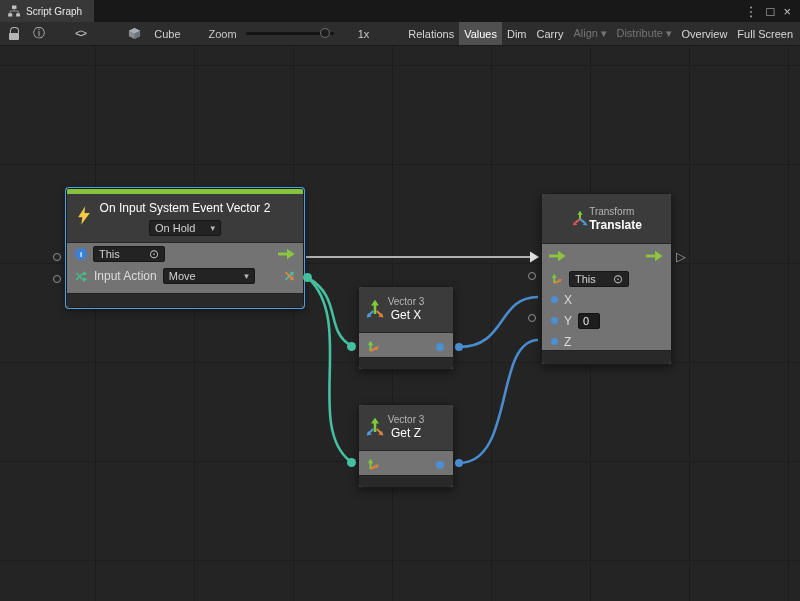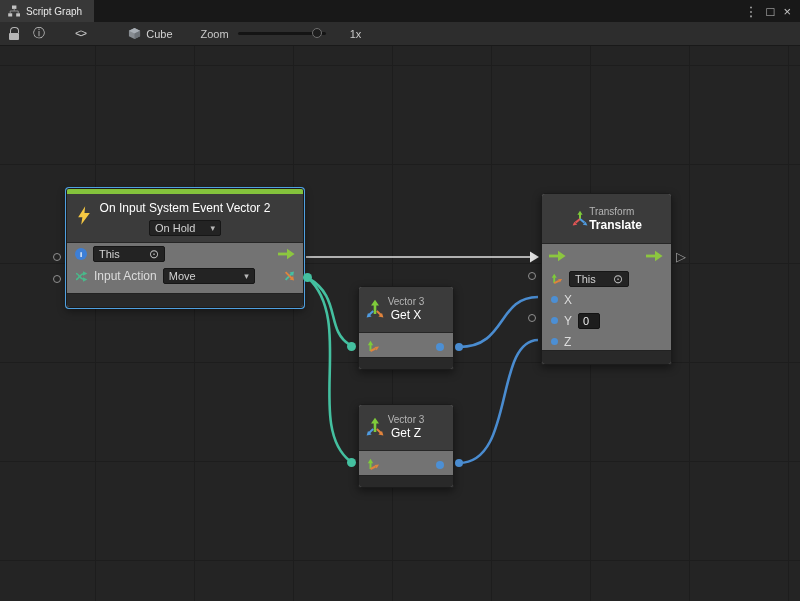--- a/index.html
+++ b/index.html
@@ -14,21 +14,21 @@
   .tabbar-right{margin-left:auto;display:flex;align-items:center;gap:9px;padding-right:9px;color:#c6c6c6;font-size:13px;}
   .tabbar-right span{cursor:default;}
   
   .toolbar{position:absolute;top:22px;left:0;width:800px;height:23px;background:#2d2d2d;border-bottom:1px solid #191919;display:flex;align-items:center;font-size:11px;color:#d2d2d2;z-index:10;white-space:nowrap;}
   .tb-icon{display:flex;align-items:center;justify-content:center;height:23px;}
   .lock{margin-left:7px;width:14px;}
   .lock .shackle{width:7px;height:5px;border:1.5px solid #b5b5b5;border-bottom:none;border-radius:4px 4px 0 0;margin:0 auto;}
   .lock .lbody{width:10px;height:7px;background:#b5b5b5;border-radius:1px;margin:0 auto;}
   .info{margin-left:12px;font-size:12px;color:#c2c2c2;}
   .codebtn{margin-left:30px;font-family:"Liberation Mono",monospace;font-size:11px;color:#cfcfcf;letter-spacing:-1px;}
-  .cubegrp{margin-left:42px;display:flex;align-items:center;gap:5px;}
+  .cubegrp{margin-left:42px;display:flex;align-items:center;gap:13px;}
   .zoomlbl{margin-left:28px;color:#c9c9c9;}
   .zoomtrack{margin-left:9px;width:88px;height:3px;background:#141414;border-radius:2px;position:relative;}
   .zoomhandle{position:absolute;top:-4px;left:74px;width:10px;height:10px;border-radius:50%;background:#1d1d1d;border:1px solid#6f6f6f;box-sizing:border-box;}
   .zoomval{margin-left:24px;color:#c9c9c9;}
   .tb-right{margin-left:auto;display:flex;align-items:center;height:23px;padding-right:2px;}
   .tb-btn{padding:0 5px;height:23px;display:flex;align-items:center;color:#d8d8d8;font-size:11px;}
   .tb-btn.active{background:#505050;color:#fff;}
   .tb-btn.disabled{color:#757575;}
   
   .canvas{position:absolute;top:46px;left:0;width:800px;height:555px;background-color:#242424;
@@ -122,20 +122,30 @@
           <path d="M7 7 L13 4 V10 L7 13 Z" fill="#6e7378"></path>
         </svg>
     </span>
     <span>Cube</span>
   </div>
   <span class="zoomlbl">Zoom</span>
   <div class="zoomtrack">
     <div class="zoomhandle"></div>
   </div>
   <span class="zoomval">1x</span>
+  <div class="tb-right">
+    <div class="tb-btn">Relations</div>
+    <div class="tb-btn active">Values</div>
+    <div class="tb-btn">Dim</div>
+    <div class="tb-btn">Carry</div>
+    <div class="tb-btn disabled">Align ▾</div>
+    <div class="tb-btn disabled">Distribute ▾</div>
+    <div class="tb-btn">Overview</div>
+    <div class="tb-btn">Full Screen</div>
+  </div>
 </div>
 
 <div class="canvas"></div>
 
 <svg class="wires" width="800" height="601" viewBox="0 0 800 601">
   <path d="M306,257 L530,257" stroke="#E0E0E0" stroke-width="1.7" fill="none"></path>
   <polygon points="530,251.5 539,257 530,262.5" fill="#E0E0E0"></polygon>
   <path d="M308,278 C342,297 325,330 350,345" stroke="#44C0A0" stroke-width="2.6" fill="none"></path>
   <path d="M308,278 C355,320 305,426 350,461" stroke="#44C0A0" stroke-width="2.6" fill="none"></path>
   <path d="M459,347 C507,347 497,297 538,297" stroke="#4A8CD0" stroke-width="2.6" fill="none"></path>

